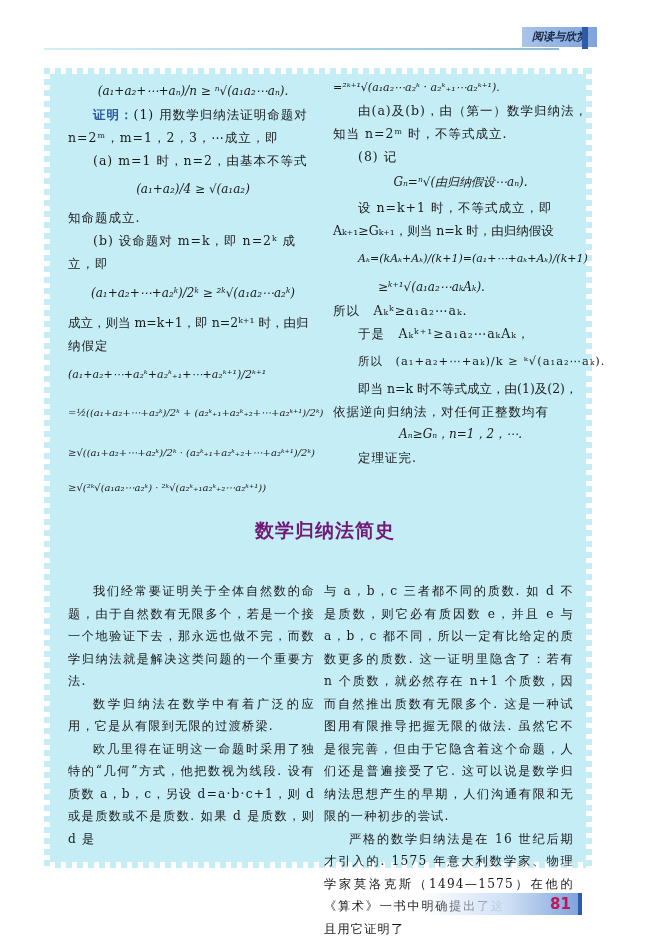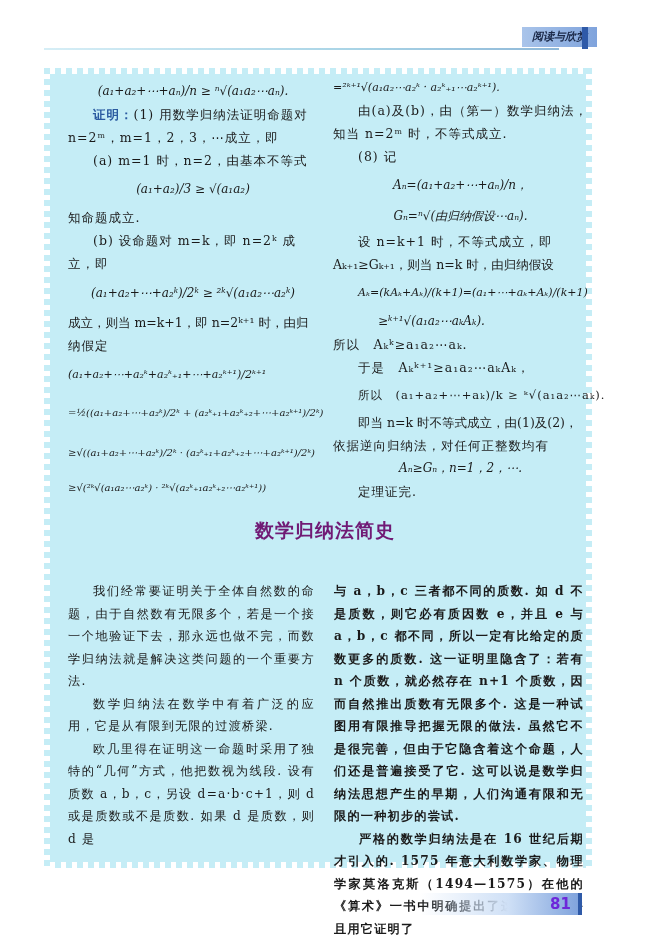--- a/index.html
+++ b/index.html
@@ -42,30 +42,30 @@
     .indent { padding-left: 25px; }
     .center { text-align: center; }
     .kw { color: #2a5aa0; font-weight: bold; }
     .mathblock { font-style: italic; letter-spacing: 0; font-size: 12px; }
     .title {
       position: absolute; left: 0; width: 650px; top: 518px; text-align: center;
       font-size: 19px; font-weight: bold; letter-spacing: 1px; color: #701a75;
     }
     .essay { position: absolute; font-size: 12.2px; line-height: 22.5px; letter-spacing: 1.2px; text-align: justify; }
     .essay.left { left: 68px; top: 580px; width: 247px; }
-    .essay.right { left: 334px; top: 580px; width: 250px; font-weight: bold; }
+    .essay.right { left: 324px; top: 580px; width: 250px; }
     .essay p { margin: 0; text-indent: 25px; }
     .essay p.cont { text-indent: 0; }
     .footer-band {
       position: absolute; left: 420px; top: 893px; width: 160px; height: 22px;
       background: linear-gradient(90deg, rgba(255,255,255,0) 0%, #cfe0f6 55%, #7ea2dc 100%);
     }
     .page-number {
       position: absolute; left: 550px; top: 893px; height: 22px; line-height: 22px;
-      font-family: "DejaVu Sans", "Liberation Sans", sans-serif; font-size: 15px; font-weight: bold; color: #6d28d9;
+      font-family: "DejaVu Sans", "Liberation Sans", sans-serif; font-size: 15px; font-weight: bold; color: #be185d;
     }
     .footer-bar { position: absolute; left: 578px; top: 893px; width: 4px; height: 22px; background: #2f5aa8; }
   </style>
 </head>
 <body>
 
 <div class="header-line"></div>
 <div class="header-tag">阅读与欣赏</div>
 <div class="header-bar"></div>
 
@@ -73,39 +73,38 @@
 <div class="perf top"></div>
 <div class="perf bottom"></div>
 <div class="perf left"></div>
 <div class="perf right"></div>
 
 <div class="col left">
   <div class="line center mathblock">(a₁+a₂+⋯+aₙ)/n ≥ ⁿ√(a₁a₂⋯aₙ).</div>
   <div class="line indent"><span class="kw">证明：</span><span>(1) 用数学归纳法证明命题对</span></div>
   <div class="line">n=2ᵐ，m=1，2，3，⋯成立，即</div>
   <div class="line indent">(a) m=1 时，n=2，由基本不等式</div>
-  <div class="line center mathblock" style="line-height:34px">(a₁+a₂)/3 ≥ √(a₁a₂)</div>
+  <div class="line center mathblock" style="line-height:34px">(a₁+a₂)/4 ≥ √(a₁a₂)</div>
   <div class="line">知命题成立.</div>
   <div class="line indent">(b) 设命题对 m=k，即 n=2ᵏ 成</div>
   <div class="line">立，即</div>
   <div class="line center mathblock" style="line-height:36px">(a₁+a₂+⋯+a₂ᵏ)/2ᵏ ≥ ²ᵏ√(a₁a₂⋯a₂ᵏ)</div>
   <div class="line" style="letter-spacing:0">成立，则当 m=k+1，即 n=2ᵏ⁺¹ 时，由归</div>
   <div class="line">纳假定</div>
   <div class="line mathblock" style="line-height:36px;font-size:11px">(a₁+a₂+⋯+a₂ᵏ+a₂ᵏ₊₁+⋯+a₂ᵏ⁺¹)/2ᵏ⁺¹</div>
   <div class="line mathblock" style="line-height:40px;font-size:10px">=½((a₁+a₂+⋯+a₂ᵏ)/2ᵏ + (a₂ᵏ₊₁+a₂ᵏ₊₂+⋯+a₂ᵏ⁺¹)/2ᵏ)</div>
   <div class="line mathblock" style="line-height:40px;font-size:10px">≥√((a₁+a₂+⋯+a₂ᵏ)/2ᵏ · (a₂ᵏ₊₁+a₂ᵏ₊₂+⋯+a₂ᵏ⁺¹)/2ᵏ)</div>
   <div class="line mathblock" style="line-height:30px;font-size:10px">≥√(²ᵏ√(a₁a₂⋯a₂ᵏ) · ²ᵏ√(a₂ᵏ₊₁a₂ᵏ₊₂⋯a₂ᵏ⁺¹))</div>
 </div>
 
 <div class="col right">
   <div class="line mathblock" style="font-size:11px">=²ᵏ⁺¹√(a₁a₂⋯a₂ᵏ · a₂ᵏ₊₁⋯a₂ᵏ⁺¹).</div>
   <div class="line indent">由(a)及(b)，由（第一）数学归纳法，</div>
   <div class="line">知当 n=2ᵐ 时，不等式成立.</div>
   <div class="line indent">(8) 记</div>
-  <div class="line center mathblock" style="line-height:34px">Aₙ=(a₁+a₂+⋯+aₙ)/n，</div>
   <div class="line center mathblock" style="line-height:28px">Gₙ=ⁿ√(由归纳假设⋯aₙ).</div>
   <div class="line indent">设 n=k+1 时，不等式成立，即</div>
   <div class="line" style="letter-spacing:0">Aₖ₊₁≥Gₖ₊₁，则当 n=k 时，由归纳假设</div>
   <div class="line indent mathblock" style="line-height:34px;font-size:11px">Aₖ=(kAₖ+Aₖ)/(k+1)=(a₁+⋯+aₖ+Aₖ)/(k+1)</div>
   <div class="line indent mathblock" style="padding-left:45px">≥ᵏ⁺¹√(a₁a₂⋯aₖAₖ).</div>
   <div class="line">所以　Aₖᵏ≥a₁a₂⋯aₖ.</div>
   <div class="line indent">于是　Aₖᵏ⁺¹≥a₁a₂⋯aₖAₖ，</div>
   <div class="line indent" style="line-height:32px;font-size:11.5px">所以　(a₁+a₂+⋯+aₖ)/k ≥ ᵏ√(a₁a₂⋯aₖ).</div>
   <div class="line indent" style="letter-spacing:0">即当 n=k 时不等式成立，由(1)及(2)，</div>
   <div class="line">依据逆向归纳法，对任何正整数均有</div>

